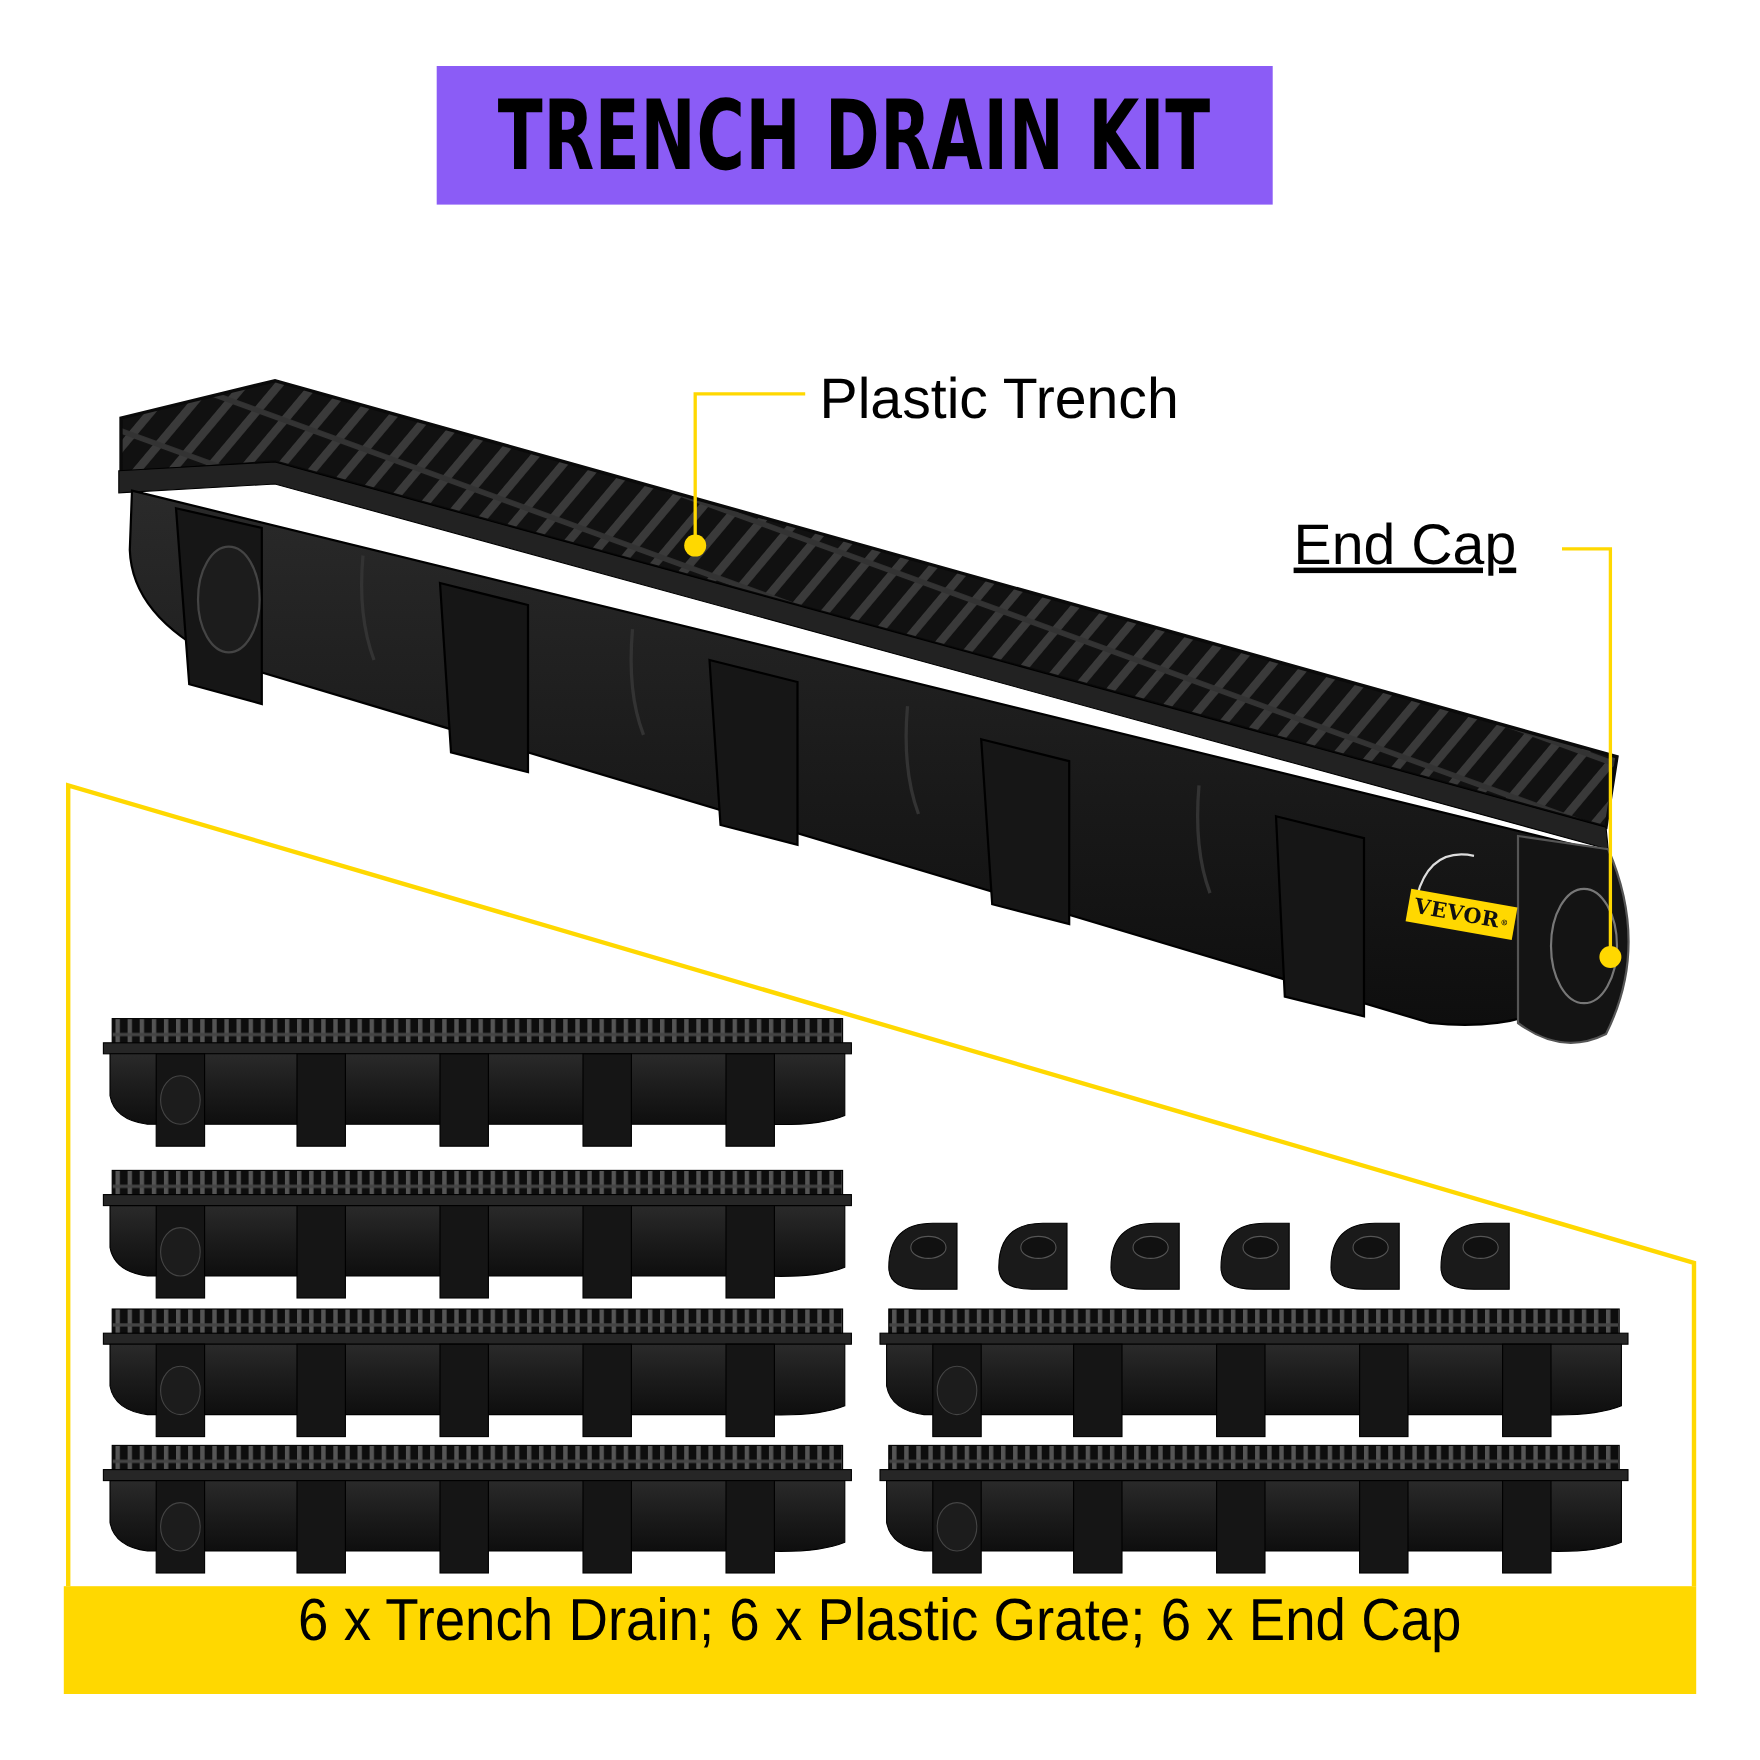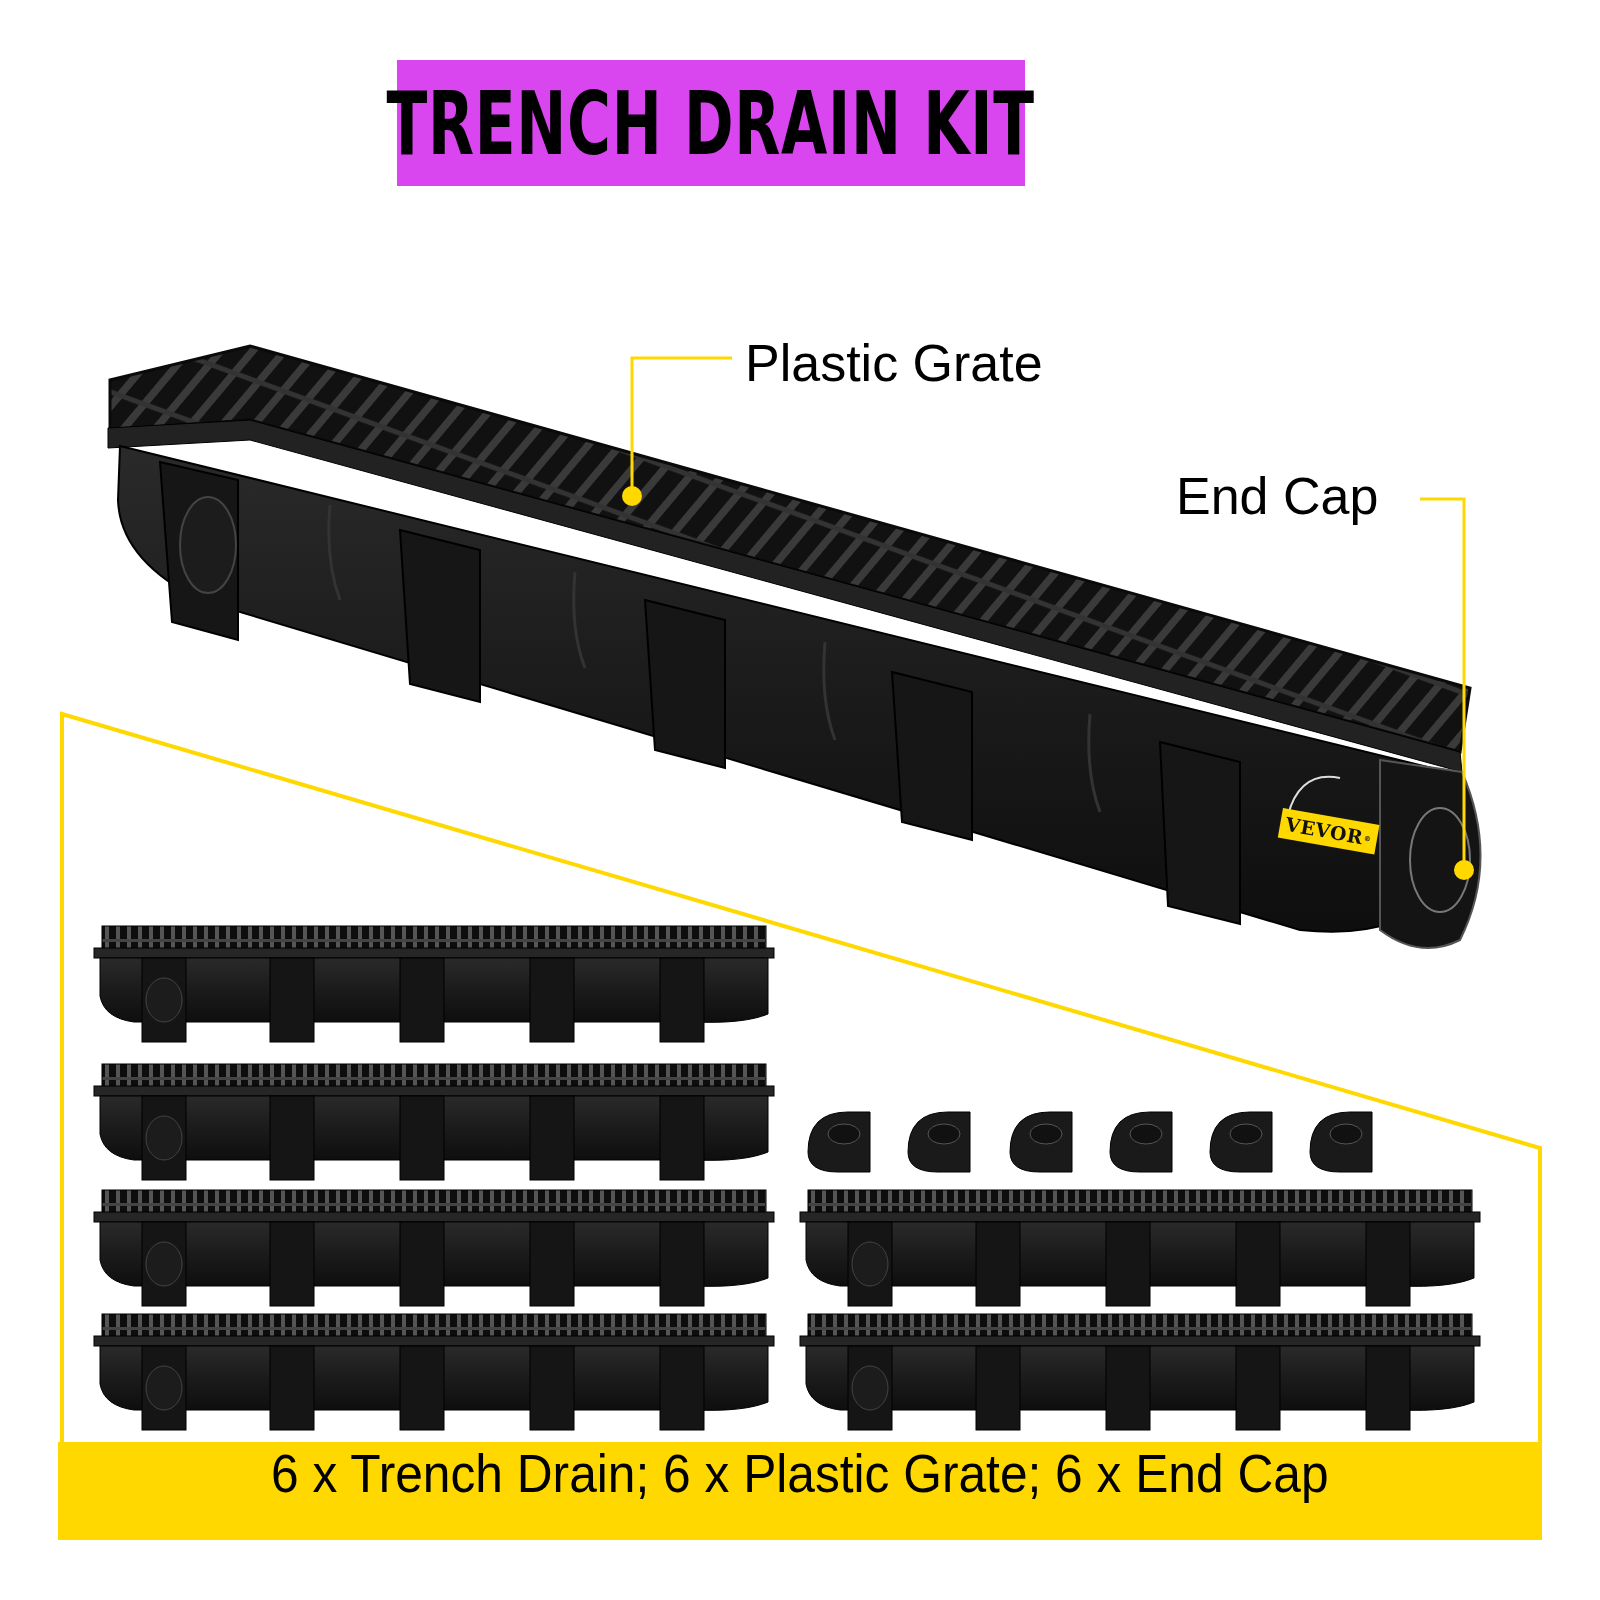--- a/index.html
+++ b/index.html
@@ -1,31 +1,31 @@
 <!DOCTYPE html>
 <html><head>
   <meta charset="utf-8">
   <style>
     html, body { margin: 0; padding: 0; background: #ffffff; }
     body { width: 1600px; height: 1600px; position: relative; overflow: hidden; font-family: "Liberation Sans", sans-serif; }
     .title-banner {
-      position: absolute; left: 397px; top: 60px; width: 628px; height: 126px;
-      background: #d946ef; display: flex; align-items: center; justify-content: center;
+      position: absolute; left: 397px; top: 60px; width: 760px; height: 126px;
+      background: #8b5cf6; display: flex; align-items: center; justify-content: center;
     }
     .title-text {
       font-family: "DejaVu Sans", sans-serif; font-weight: bold; color: #000;
       font-size: 88px; letter-spacing: 1px; transform: scaleX(0.68); white-space: nowrap;
       display: inline-block;
     }
     .callout-label {
       position: absolute; color: #000; font-family: "Liberation Sans", sans-serif;
       font-size: 52px; white-space: nowrap; line-height: 1;
     }
     #label-plastic-grate { left: 745px; top: 337px; }
-    #label-end-cap { left: 1176px; top: 470px; }
+    #label-end-cap { left: 1176px; top: 470px; text-decoration: underline; }
     svg.art { position: absolute; left: 0; top: 0; }
     .bottom-banner {
       position: absolute; left: 58px; top: 1442px; width: 1484px; height: 98px;
       background: #FFD800; display: flex; justify-content: center;
     }
     .bottom-text {
       font-family: "Liberation Sans", sans-serif; font-size: 54px; color: #000;
       white-space: nowrap; transform: scaleX(0.92); display: inline-block;
     }
     .brand-tag {
@@ -197,21 +197,21 @@
       <path d="M0,40 Q0,0 40,0 L62,0 L62,60 L30,60 Q0,60 0,40 Z" fill="#1a1a1a" stroke="#000"></path>
       <ellipse cx="36" cy="22" rx="16" ry="10" fill="#111" stroke="#555"></ellipse>
     </g>
     <g transform="translate(1310,1112)">
       <path d="M0,40 Q0,0 40,0 L62,0 L62,60 L30,60 Q0,60 0,40 Z" fill="#1a1a1a" stroke="#000"></path>
       <ellipse cx="36" cy="22" rx="16" ry="10" fill="#111" stroke="#555"></ellipse>
     </g>
   </g>
 </svg>
 
-<div class="callout-label" id="label-plastic-grate">Plastic Grate</div>
+<div class="callout-label" id="label-plastic-grate">Plastic Trench</div>
 <div class="callout-label" id="label-end-cap">End Cap</div>
 
 <div class="brand-tag">
   <span>VEVOR</span>
     <sup>®</sup>
 </div>
 
 <div class="bottom-banner">
   <span class="bottom-text">6 x Trench Drain; 6 x Plastic Grate; 6 x End Cap</span>
 </div>

